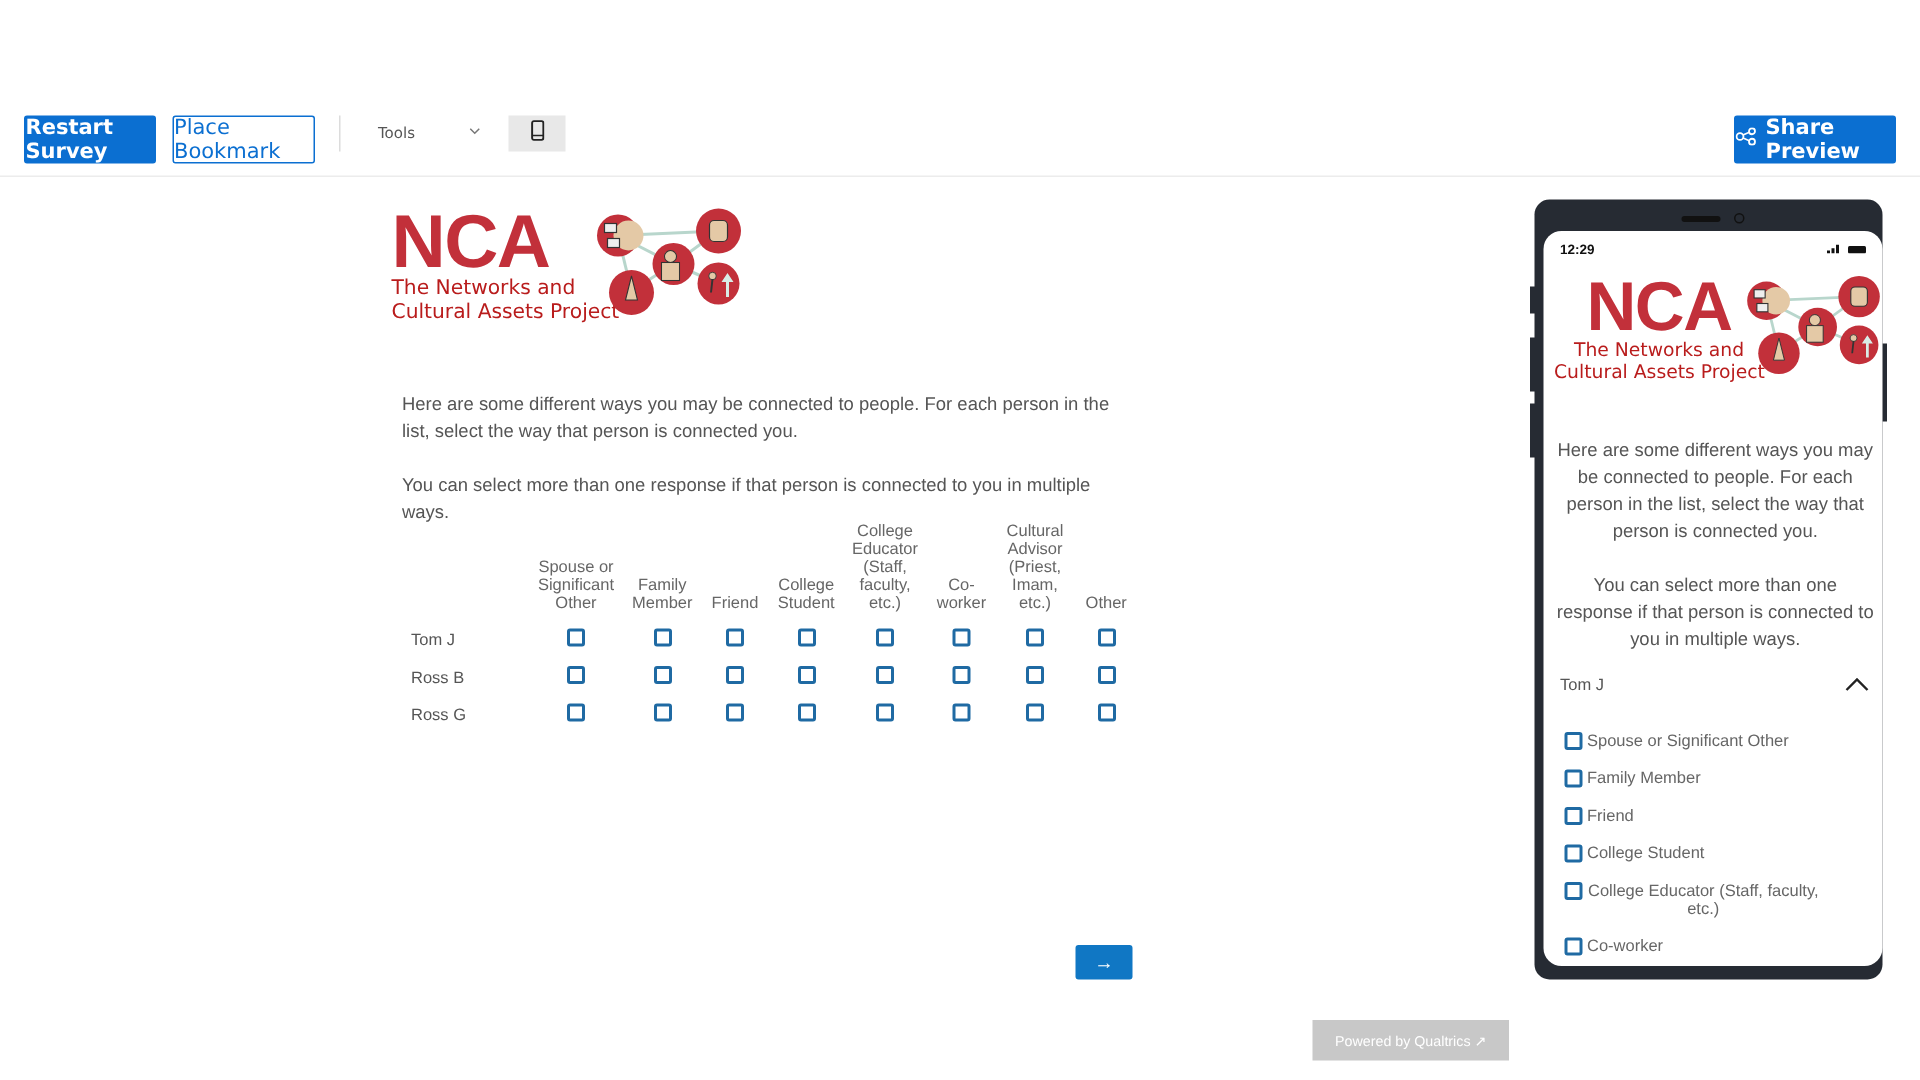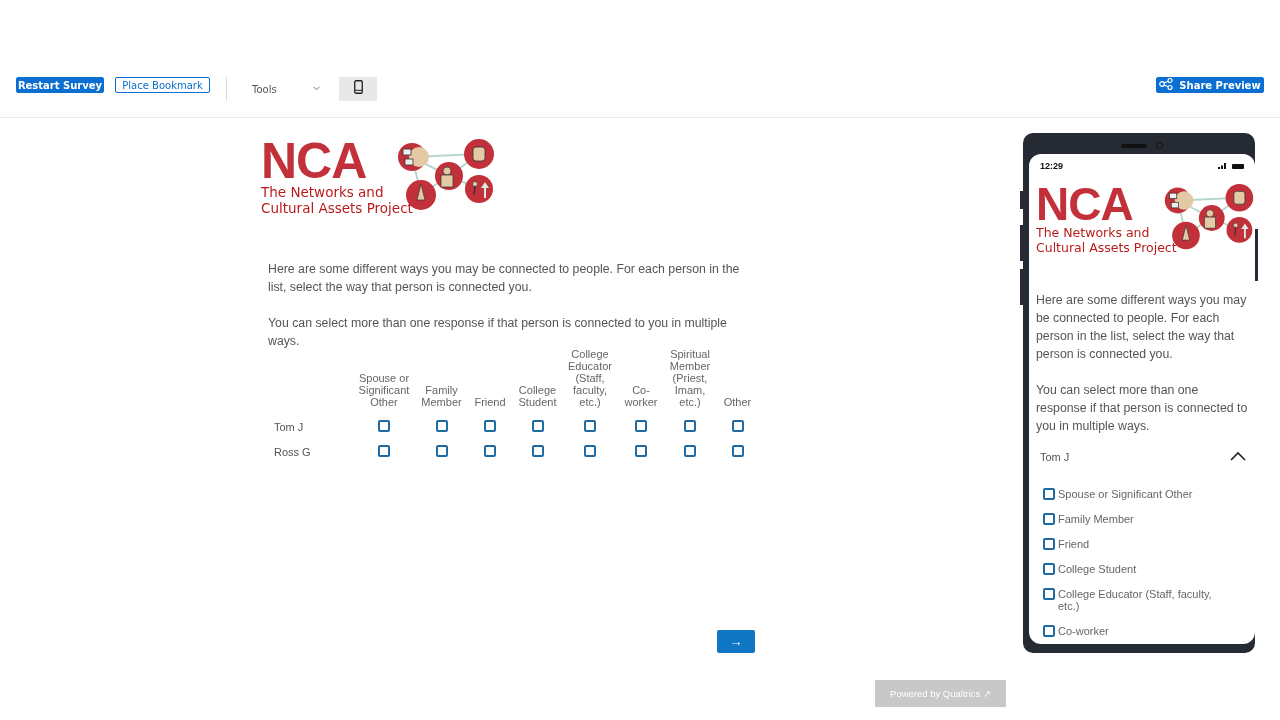--- a/index.html
+++ b/index.html
@@ -1,20 +1,20 @@
 <!DOCTYPE html>
 <html><head>
 <meta charset="utf-8">
 <style>
   * { box-sizing: border-box; margin: 0; padding: 0; }
   html, body { width: 1280px; height: 720px; overflow: hidden; background: #ffffff; font-family: "Liberation Sans", sans-serif; color: #4a4a4a; }
 
   
   .toolbar { position: absolute; top: 0; left: 0; width: 1280px; height: 118px; border-bottom: 1px solid #ececec; }
-  .btn { position: absolute; top: 77px; height: 16px; font-size: 10px; font-family: "DejaVu Sans", sans-serif; display: flex; align-items: center; justify-content: center; border-radius: 2px; cursor: pointer; }
+  .btn { position: absolute; top: 77px; height: 32px; font-size: 14px; font-family: "DejaVu Sans", sans-serif; display: flex; align-items: center; justify-content: center; border-radius: 2px; cursor: pointer; }
   .btn-primary { background: #0b6fd1; color: #fff; border: 1px solid #0b6fd1; font-weight: bold; }
   .btn-outline { background: #fff; color: #0b6fd1; border: 1px solid #0b6fd1; }
   #restart { left: 16px; width: 88px; }
   #bookmark { left: 115px; width: 95px; }
   .divider { position: absolute; left: 226px; top: 77px; width: 1px; height: 24px; background: #dcdcdc; }
   .tools { position: absolute; left: 240px; top: 77px; width: 90px; height: 24px; display: flex; align-items: center; font-size: 10px; font-family: "DejaVu Sans", sans-serif; color: #555; padding-left: 12px; }
   .tools .chev { position: absolute; right: 10px; top: 6px; font-size: 9px; color: #777; }
   .mobile-toggle { position: absolute; left: 339px; top: 77px; width: 38px; height: 24px; background: #e8e8e8; display: flex; align-items: center; justify-content: center; }
   #share { left: 1156px; width: 108px; gap: 6px; }
 
@@ -29,21 +29,21 @@
   .matrix { position: absolute; left: 262px; top: 348px; border-collapse: collapse; }
   .matrix th { font-weight: normal; font-size: 11px; line-height: 12px; color: #666; vertical-align: bottom; text-align: center; padding: 0 3px 6px 3px; }
   .matrix td { height: 25.3px; text-align: center; vertical-align: middle; }
   .matrix td.name { text-align: left; font-size: 11px; color: #555; padding-left: 12px; width: 90px; }
   .cb { display: inline-block; width: 12px; height: 12px; border: 2px solid #1f6aa3; border-radius: 2px; background: #fff; cursor: pointer; }
 
   .next-btn { position: absolute; left: 717px; top: 630px; width: 38px; height: 23px; background: #1077c4; color: #fff; border-radius: 2px; font-size: 13px; display: flex; align-items: center; justify-content: center; cursor: pointer; }
   .powered { position: absolute; left: 875px; top: 680px; width: 131px; height: 27px; background: #c8c8c8; color: #fff; font-size: 9.5px; display: flex; align-items: center; justify-content: center; }
 
   
-  .phone { position: absolute; left: 1023px; top: 133px; width: 232px; height: 520px; background: #262b33; border-radius: 10px; }
+  .phone { position: absolute; left: 1023px; top: 133px; width: 232px; height: 520px; background: #262b33; border-radius: 10px; text-align: center; }
   .phone .side { position: absolute; background: #262b33; width: 4px; }
   .phone .speaker { position: absolute; left: 98px; top: 11px; width: 26px; height: 4px; background: #111; border-radius: 2px; }
   .phone .cam { position: absolute; left: 133px; top: 9px; width: 7px; height: 7px; border: 1.5px solid #111; border-radius: 50%; }
   .screen { position: absolute; left: 6px; top: 21px; width: 226px; height: 490px; background: #fff; border-radius: 12px; overflow: hidden; }
   .status { position: absolute; top: 7px; left: 11px; right: 11px; font-size: 9px; font-weight: bold; color: #111; display: flex; justify-content: space-between; align-items: center; }
   .m-intro { position: absolute; left: 7px; top: 137px; width: 215px; font-size: 12.3px; line-height: 18px; color: #555; }
   .m-intro p + p { margin-top: 18px; }
   .m-row-head { position: absolute; left: 7px; top: 290px; width: 210px; height: 26px; display: flex; align-items: center; justify-content: space-between; font-size: 11px; color: #555; padding-left: 4px; cursor: pointer; }
   .m-options { position: absolute; left: 14px; top: 334px; width: 200px; }
   .m-opt { display: flex; align-items: flex-start; font-size: 11px; line-height: 12px; color: #666; margin-bottom: 13px; cursor: pointer; }
@@ -127,27 +127,38 @@
 <table class="matrix">
   <thead>
     <tr>
       <th></th>
       <th style="width:64px;">Spouse or Significant Other</th>
       <th style="width:51px;">Family Member</th>
       <th style="width:46px;">Friend</th>
       <th style="width:49px;">College Student</th>
       <th style="width:56px;">College Educator (Staff, faculty, etc.)</th>
       <th style="width:46px;">Co-worker</th>
-      <th style="width:52px;">Spiritual Member (Priest, Imam, etc.)</th>
+      <th style="width:52px;">Cultural Advisor (Priest, Imam, etc.)</th>
       <th style="width:43px;margin-left:40px;">Other</th>
     </tr>
   </thead>
   <tbody>
     <tr>
       <td class="name">Tom J</td>
+      <td><span class="cb"></span></td>
+        <td><span class="cb"></span></td>
+        <td><span class="cb"></span></td>
+        <td><span class="cb"></span></td>
+        <td><span class="cb"></span></td>
+        <td><span class="cb"></span></td>
+        <td><span class="cb"></span></td>
+        <td><span class="cb"></span></td>
+    </tr>
+    <tr>
+      <td class="name">Ross B</td>
       <td><span class="cb"></span></td>
         <td><span class="cb"></span></td>
         <td><span class="cb"></span></td>
         <td><span class="cb"></span></td>
         <td><span class="cb"></span></td>
         <td><span class="cb"></span></td>
         <td><span class="cb"></span></td>
         <td><span class="cb"></span></td>
     </tr>
     <tr>

